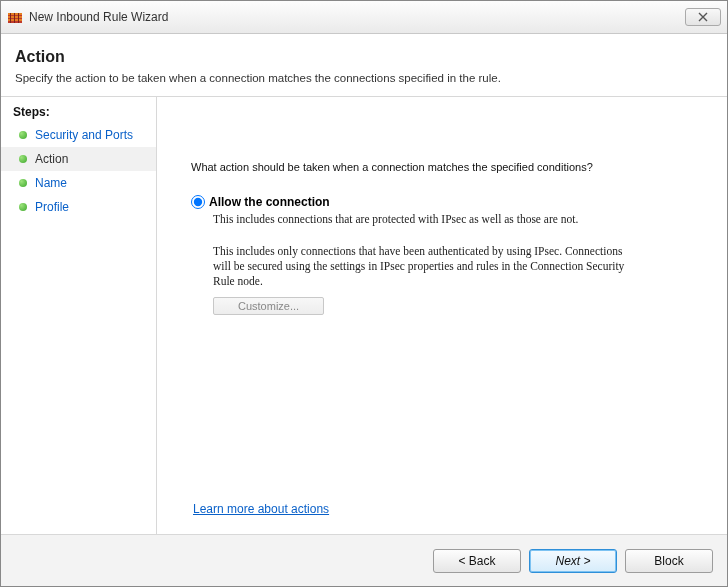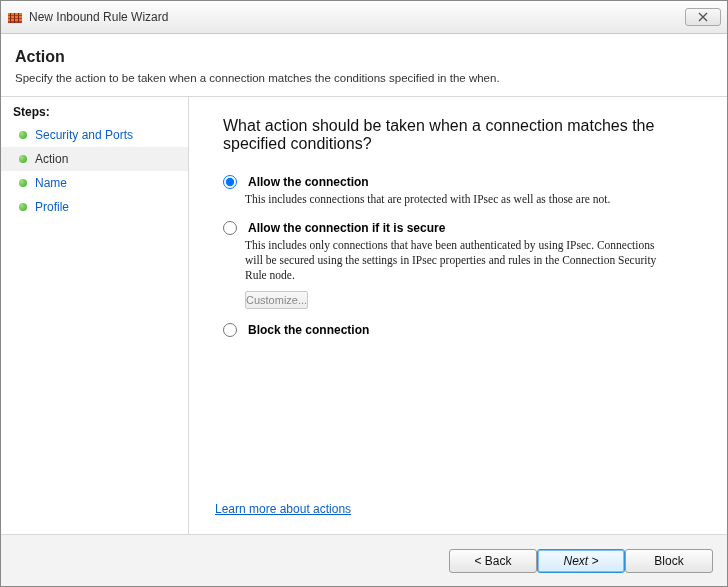--- a/index.html
+++ b/index.html
@@ -61,21 +61,21 @@
   .header-area .subtitle {
     font-size: 11.5px;
     color: #333;
   }
   .body-area {
     flex: 1;
     display: flex;
     min-height: 0;
   }
   .sidebar {
-    width: 188px;
+    width: 156px;
     background: #fff;
     border-right: 1px solid #d8d8d8;
     padding-top: 6px;
   }
   .sidebar .steps-label {
     font-weight: 600;
     font-size: 12px;
     padding: 2px 12px 4px 12px;
     color: #111;
   }
@@ -100,75 +100,77 @@
     color: #333;
   }
   .content {
     flex: 1;
     padding: 20px 20px 10px 34px;
     display: flex;
     flex-direction: column;
     position: relative;
   }
   .content .question {
-    font-size: 16px;
+    font-size: 11px;
     margin-bottom: 22px;
     color: #111;
+    margin-top: 44px;
   }
   .option {
     margin-bottom: 14px;
   }
   .option-row {
     display: flex;
     align-items: center;
-    gap: 11px;
+    gap: 4px;
   }
   .option-row input[type=radio] {
     margin: 0;
     width: 14px; height: 14px;
   }
   .option-title {
     font-weight: 600;
     font-size: 12px;
   }
   .option-desc {
     font-size: 11.5px;
     color: #222;
     margin: 3px 0 0 22px;
     line-height: 15px;
     max-width: 420px;
     font-family: Liberation Serif, serif;
   }
   .customize-btn {
     margin: 8px 0 0 22px;
-    padding: 2px 0;
+    padding: 2px 24px;
     font-size: 11px;
     color: #888;
     border: 1px solid #c8c8c8;
     background: linear-gradient(#f7f7f7,#ededed);
     border-radius: 2px;
     cursor: default;
   }
   .learn-more {
     position: absolute;
     bottom: 18px;
-    left: 26px;
+    left: 36px;
     font-size: 12px;
     color: #0a61c9;
     text-decoration: underline;
     cursor: pointer;
   }
   .footer {
     height: 52px;
     border-top: 1px solid #d8d8d8;
     background: #f3f3f3;
     display: flex;
     align-items: center;
     justify-content: flex-end;
     padding: 0 14px;
+    gap: 8px;
   }
   .footer button {
     width: 88px;
     height: 24px;
     font-size: 12px;
     border: 1px solid #9c9c9c;
     border-radius: 3px;
     background: linear-gradient(#fdfdfd,#e6e6e6);
     cursor: default;
     color: #111;
@@ -200,21 +202,21 @@
     <span class="title">New Inbound Rule Wizard</span>
     <div class="close-btn">
       <svg viewBox="0 0 12 10">
           <path d="M2 1 L10 9 M10 1 L2 9" stroke="#555" stroke-width="1.4" fill="none"></path>
         </svg>
     </div>
   </div>
 
   <div class="header-area">
     <h1>Action</h1>
-    <div class="subtitle">Specify the action to be taken when a connection matches the conditions specified in the when.</div>
+    <div class="subtitle">Specify the action to be taken when a connection matches the connections specified in the rule.</div>
   </div>
 
   <div class="body-area">
     <div class="sidebar">
       <div class="steps-label">Steps:</div>
 
       <div class="step-item">
         <span class="bullet"></span>
         <span>Security and Ports</span>
       </div>
@@ -237,34 +239,24 @@
 
       <div class="option">
         <label class="option-row">
           <input type="radio" name="action" checked="" style="">
           <span class="option-title">Allow the connection</span>
         </label>
         <div class="option-desc">This includes connections that are protected with IPsec as well as those are not.</div>
       </div>
 
       <div class="option">
-        <label class="option-row">
-          <input type="radio" name="action" style="">
-          <span class="option-title">Allow the connection if it is secure</span>
-        </label>
         <div class="option-desc">This includes only connections that have been authenticated by using IPsec.  Connections will be secured using the settings in IPsec properties and rules in the Connection Security Rule node.</div>
         <button class="customize-btn" disabled="">Customize...</button>
       </div>
 
-      <div class="option">
-        <label class="option-row">
-          <input type="radio" name="action" style="">
-          <span class="option-title">Block the connection</span>
-        </label>
-      </div>
 
       <a class="learn-more">Learn more about actions</a>
     </div>
   </div>
 
   <div class="footer">
     <button>&lt; Back</button>
     <button class="primary">Next &gt;</button>
     <button>Block</button>
   </div>

